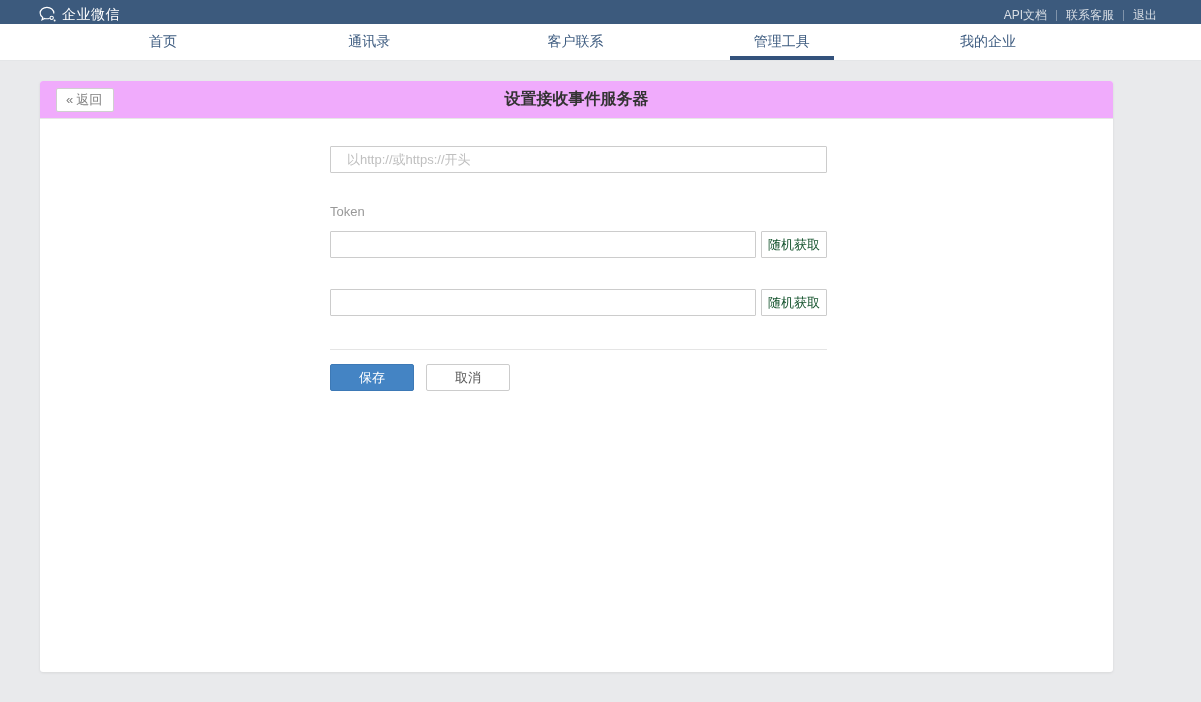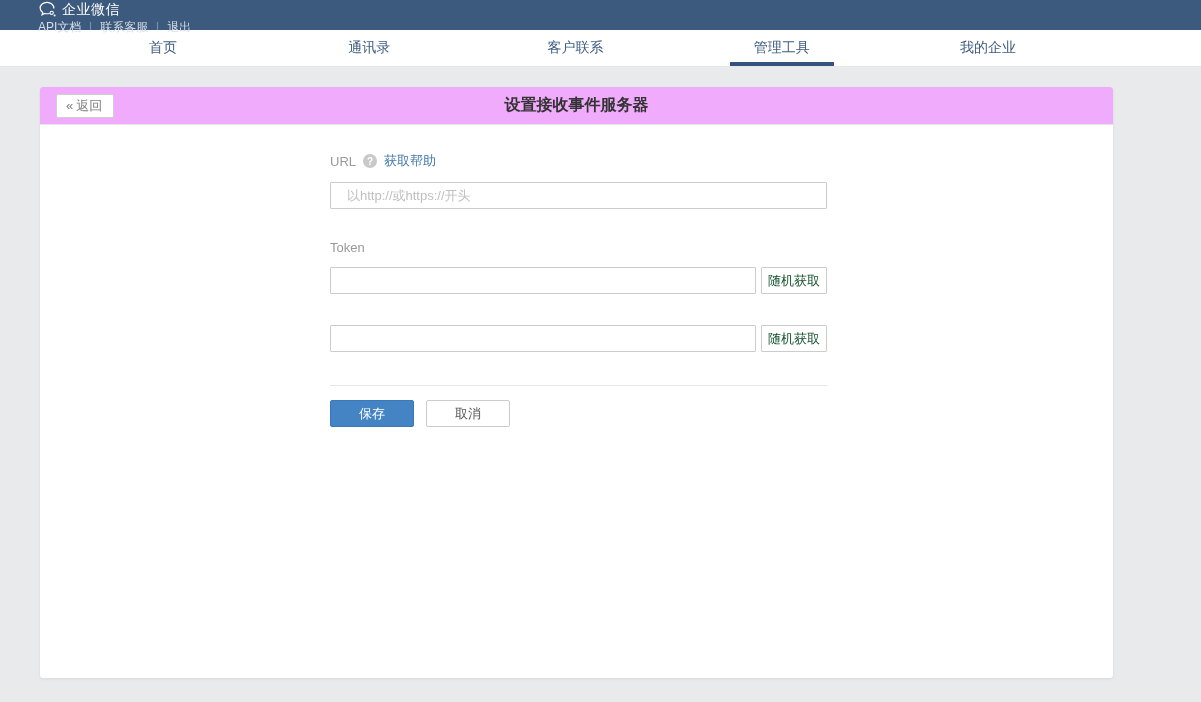--- a/index.html
+++ b/index.html
@@ -5,27 +5,26 @@
   * { margin: 0; padding: 0; box-sizing: border-box; }
   html, body { width: 1201px; height: 702px; overflow: hidden; }
   body {
     font-family: "Liberation Sans", "DejaVu Sans", sans-serif;
     background: #e9eaec;
     color: #333;
   }
 
   
   .topbar {
-    height: 30px;
+    height: 24px;
     background: #3c5a7d;
     display: flex;
-    align-items: flex-start;
+    align-items: flex-end;
     justify-content: space-between;
     padding: 0 44px 0 38px;
-    flex-direction: column;
   }
   .brand { display: flex; align-items: center; gap: 5px; }
   .brand svg { display: block; }
   .brand-name { color: #ffffff; font-size: 14px; letter-spacing: .5px; }
   .topbar-links { display: flex; align-items: center; gap: 9px; }
   .topbar-link { color: #d9dee5; font-size: 12px; text-decoration: none; cursor: pointer; }
   .topbar-sep { width: 1px; height: 11px; background: rgba(255,255,255,.35); }
 
   
   .nav {
@@ -198,25 +197,20 @@
   <div class="card-header">
     <button class="back-btn">
       <span class="chev">«</span><span>返回</span>
     </button>
     <h1 class="card-title">设置接收事件服务器</h1>
   </div>
 
   <form class="form">
 
     <div class="field-block">
-      <div class="label-row">
-        <span class="field-label">URL</span>
-        <span class="help-icon">?</span>
-        <a class="help-link">获取帮助</a>
-      </div>
       <input class="text-input" type="text" placeholder="以http://或https://开头" style="">
     </div>
 
     <div class="field-block">
       <div class="label-row">
         <span class="field-label">Token</span>
       </div>
       <div class="input-group">
         <input class="text-input" type="text" style="">
         <button class="random-btn" type="button">随机获取</button>

